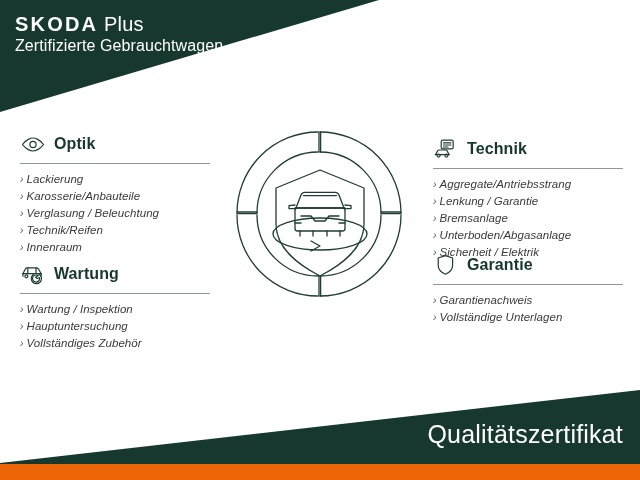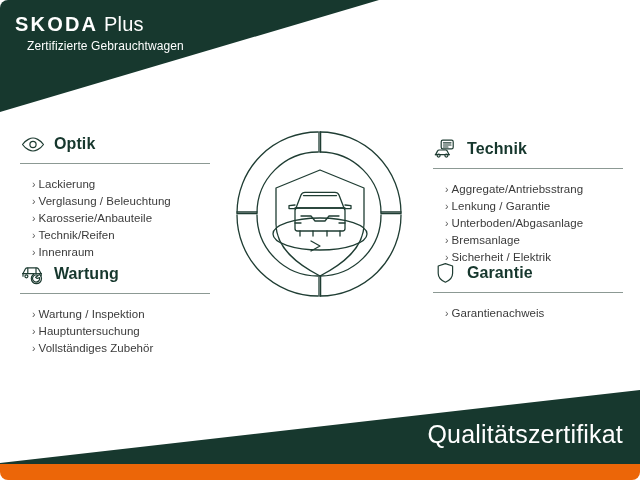--- a/index.html
+++ b/index.html
@@ -9,21 +9,20 @@
   }
   body {
     font-family: "Liberation Sans", sans-serif;
   }
   #page {
     position: relative;
     width: 640px;
     height: 480px;
     overflow: hidden;
     background: #ffffff;
-    border-radius: 8px;
   }
 
   
   .shape-layer {
     position: absolute;
     inset: 0;
     width: 640px;
     height: 480px;
     pointer-events: none;
   }
@@ -45,41 +44,40 @@
     font-weight: bold;
     letter-spacing: 2.2px;
     font-size: 20px;
   }
   .brand-sub-word {
     font-weight: normal;
     letter-spacing: 0.2px;
     font-size: 20px;
   }
   .brand-line2 {
-    font-size: 12px;
+    font-size: 16px;
     line-height: 16px;
     margin-top: 2px;
     letter-spacing: 0.1px;
     color: #ffffff;
     white-space: nowrap;
-    margin-left: 12px;
   }
 
   
   .col {
     position: absolute;
     width: 190px;
   }
   .col-left  { left: 20px; }
   .col-right { left: 433px; }
 
   .sec-optik    { top: 131px; }
   .sec-wartung  { top: 261px; }
   .sec-technik  { top: 136px; }
-  .sec-garantie { top: 260px; }
+  .sec-garantie { top: 252px; }
 
   .sec-head {
     display: flex;
     align-items: center;
     height: 26px;
   }
   .sec-icon {
     width: 26px;
     height: 24px;
     flex: 0 0 26px;
@@ -96,22 +94,23 @@
     white-space: nowrap;
   }
   .sec-rule {
     height: 1px;
     background: #8c9994;
     margin-top: 6px;
     margin-bottom: 7px;
   }
   .sec-list {
     list-style: none;
-    margin: 12px;
+    margin: 0;
     padding: 0;
+    font-style: italic;
   }
   .sec-list li {
     font-size: 11.5px;
     line-height: 17px;
     color: #3a3a3a;
     white-space: nowrap;
     letter-spacing: 0.05px;
   }
   .chev {
     color: #5a5a5a;
@@ -168,22 +167,22 @@
         <svg viewBox="0 0 26 24" width="26" height="24" fill="none" stroke="#1f3d33" stroke-width="1.2" stroke-linecap="round" stroke-linejoin="round">
           <path d="M2.5 12.5 C6 7.5, 11 6, 13 6 C15 6, 20 7.5, 23.5 12.5 C20 17.5, 15 19, 13 19 C11 19, 6 17.5, 2.5 12.5 Z"></path>
           <circle cx="13" cy="12.5" r="3.1"></circle>
         </svg>
       </span>
       <span class="sec-title">Optik</span>
     </div>
     <div class="sec-rule"></div>
     <ul class="sec-list">
       <li><span class="chev">›</span><span>Lackierung</span></li>
+      <li><span class="chev">›</span><span>Karosserie/Anbauteile</span></li>
       <li><span class="chev">›</span><span>Verglasung / Beleuchtung</span></li>
-      <li><span class="chev">›</span><span>Karosserie/Anbauteile</span></li>
       <li><span class="chev">›</span><span>Technik/Reifen</span></li>
       <li><span class="chev">›</span><span>Innenraum</span></li>
     </ul>
   </div>
 
   <div class="col col-left sec-wartung">
     <div class="sec-head">
       <span class="sec-icon">
         <svg viewBox="0 0 26 24" width="26" height="24" fill="none" stroke="#1f3d33" stroke-width="1.2" stroke-linecap="round" stroke-linejoin="round">
           <path d="M3 11.5 L5.5 6.8 C5.9 6.1, 6.5 5.8, 7.3 5.8 L16.5 5.8 C17.3 5.8, 17.9 6.1, 18.4 6.8 L21 11.5"></path>
@@ -217,38 +216,39 @@
           <circle cx="5.6" cy="18.6" r="1.5"></circle>
           <circle cx="13.4" cy="18.6" r="1.5"></circle>
         </svg>
       </span>
       <span class="sec-title">Technik</span>
     </div>
     <div class="sec-rule"></div>
     <ul class="sec-list">
       <li><span class="chev">›</span><span>Aggregate/Antriebsstrang</span></li>
       <li><span class="chev">›</span><span>Lenkung / Garantie</span></li>
+      <li><span class="chev">›</span><span>Bremsanlage</span></li>
       <li><span class="chev">›</span><span>Unterboden/Abgasanlage</span></li>
-      <li><span class="chev">›</span><span>Bremsanlage</span></li>
       <li><span class="chev">›</span><span>Sicherheit / Elektrik</span></li>
     </ul>
   </div>
 
   <div class="col col-right sec-garantie">
     <div class="sec-head">
       <span class="sec-icon">
         <svg viewBox="0 0 26 24" width="26" height="24" fill="none" stroke="#1f3d33" stroke-width="1.2" stroke-linecap="round" stroke-linejoin="round">
           <path d="M5.2 5.0 L12.4 2.6 L19.6 5.0 L19.6 12.2 C19.6 16.6, 16.2 19.6, 12.4 21.2 C8.6 19.6, 5.2 16.6, 5.2 12.2 Z"></path>
         </svg>
       </span>
       <span class="sec-title">Garantie</span>
     </div>
     <div class="sec-rule"></div>
     <ul class="sec-list">
       <li><span class="chev">›</span><span>Garantienachweis</span></li>
+      <li><span class="chev">›</span><span>Vollständige Unterlagen</span></li>
     </ul>
   </div>
 
   <div class="emblem">
     <svg viewBox="0 0 174 176" width="174" height="176" fill="none" stroke="#1f3d33" stroke-width="1.3" stroke-linecap="round" stroke-linejoin="round">
 
       <path d="M87 6 A81 81 0 0 1 168 87"></path>
       <path d="M168 89 A81 81 0 0 1 87 170"></path>
       <path d="M85 170 A81 81 0 0 1 4 89"></path>
       <path d="M4 87 A81 81 0 0 1 85 6"></path>

